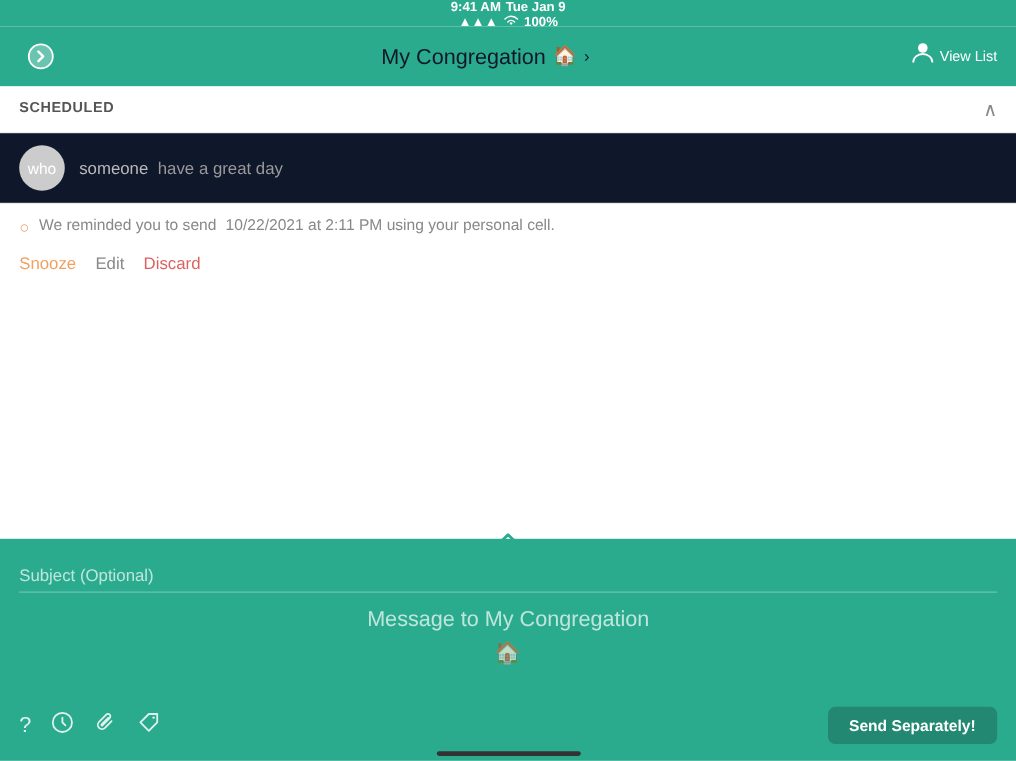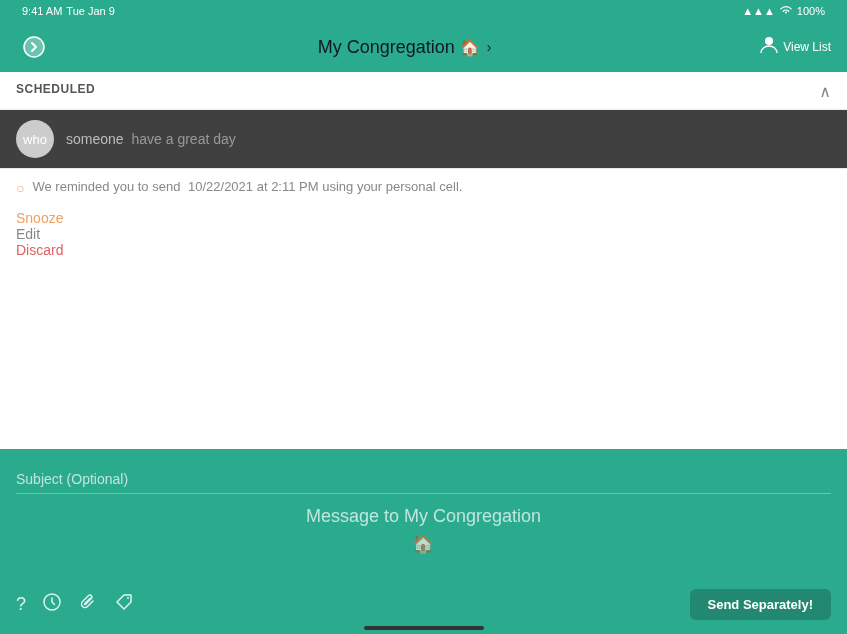--- a/index.html
+++ b/index.html
@@ -14,21 +14,22 @@
     
     .status-bar {
       background: #2bab8e;
       height: 22px;
       display: flex;
       align-items: center;
       justify-content: space-between;
       padding: 0 22px;
       color: white;
       font-size: 11px;
-      font-weight: 400;
+      font-weight: 700;
+      flex-direction: column;
     }
     .status-bar-left { display: flex; align-items: center; gap: 4px; }
     .status-bar-right { display: flex; align-items: center; gap: 4px; }
 
     
     .nav-bar {
       background: #2bab8e;
       height: 50px;
       display: flex;
       align-items: center;
@@ -81,21 +82,21 @@
       letter-spacing: 0.5px;
     }
     .collapse-btn {
       color: #888;
       font-size: 16px;
       cursor: pointer;
     }
 
     
     .message-row {
-      background: #404040;
+      background: #0f172a;
       border-bottom: 1px solid #f0e8e0;
       padding: 10px 16px;
       display: flex;
       align-items: center;
       gap: 12px;
     }
     .avatar {
       width: 38px;
       height: 38px;
       border-radius: 50%;
@@ -132,23 +133,23 @@
     .reminder-text {
       font-size: 13px;
       color: #888;
       flex: 1;
     }
     .reminder-text .date { margin-left: 4px; }
 
     
     .action-row {
       display: flex;
-      justify-content: center;
+      justify-content: flex-start;
+      gap: 16px;
       padding: 4px 16px 12px 16px;
-      flex-direction: column;
     }
     .action-btn {
       font-size: 14px;
       cursor: pointer;
       font-weight: 500;
     }
     .action-btn.snooze { color: #f0a060; }
     .action-btn.edit { color: #888; }
     .action-btn.discard { color: #e06060; }
 

